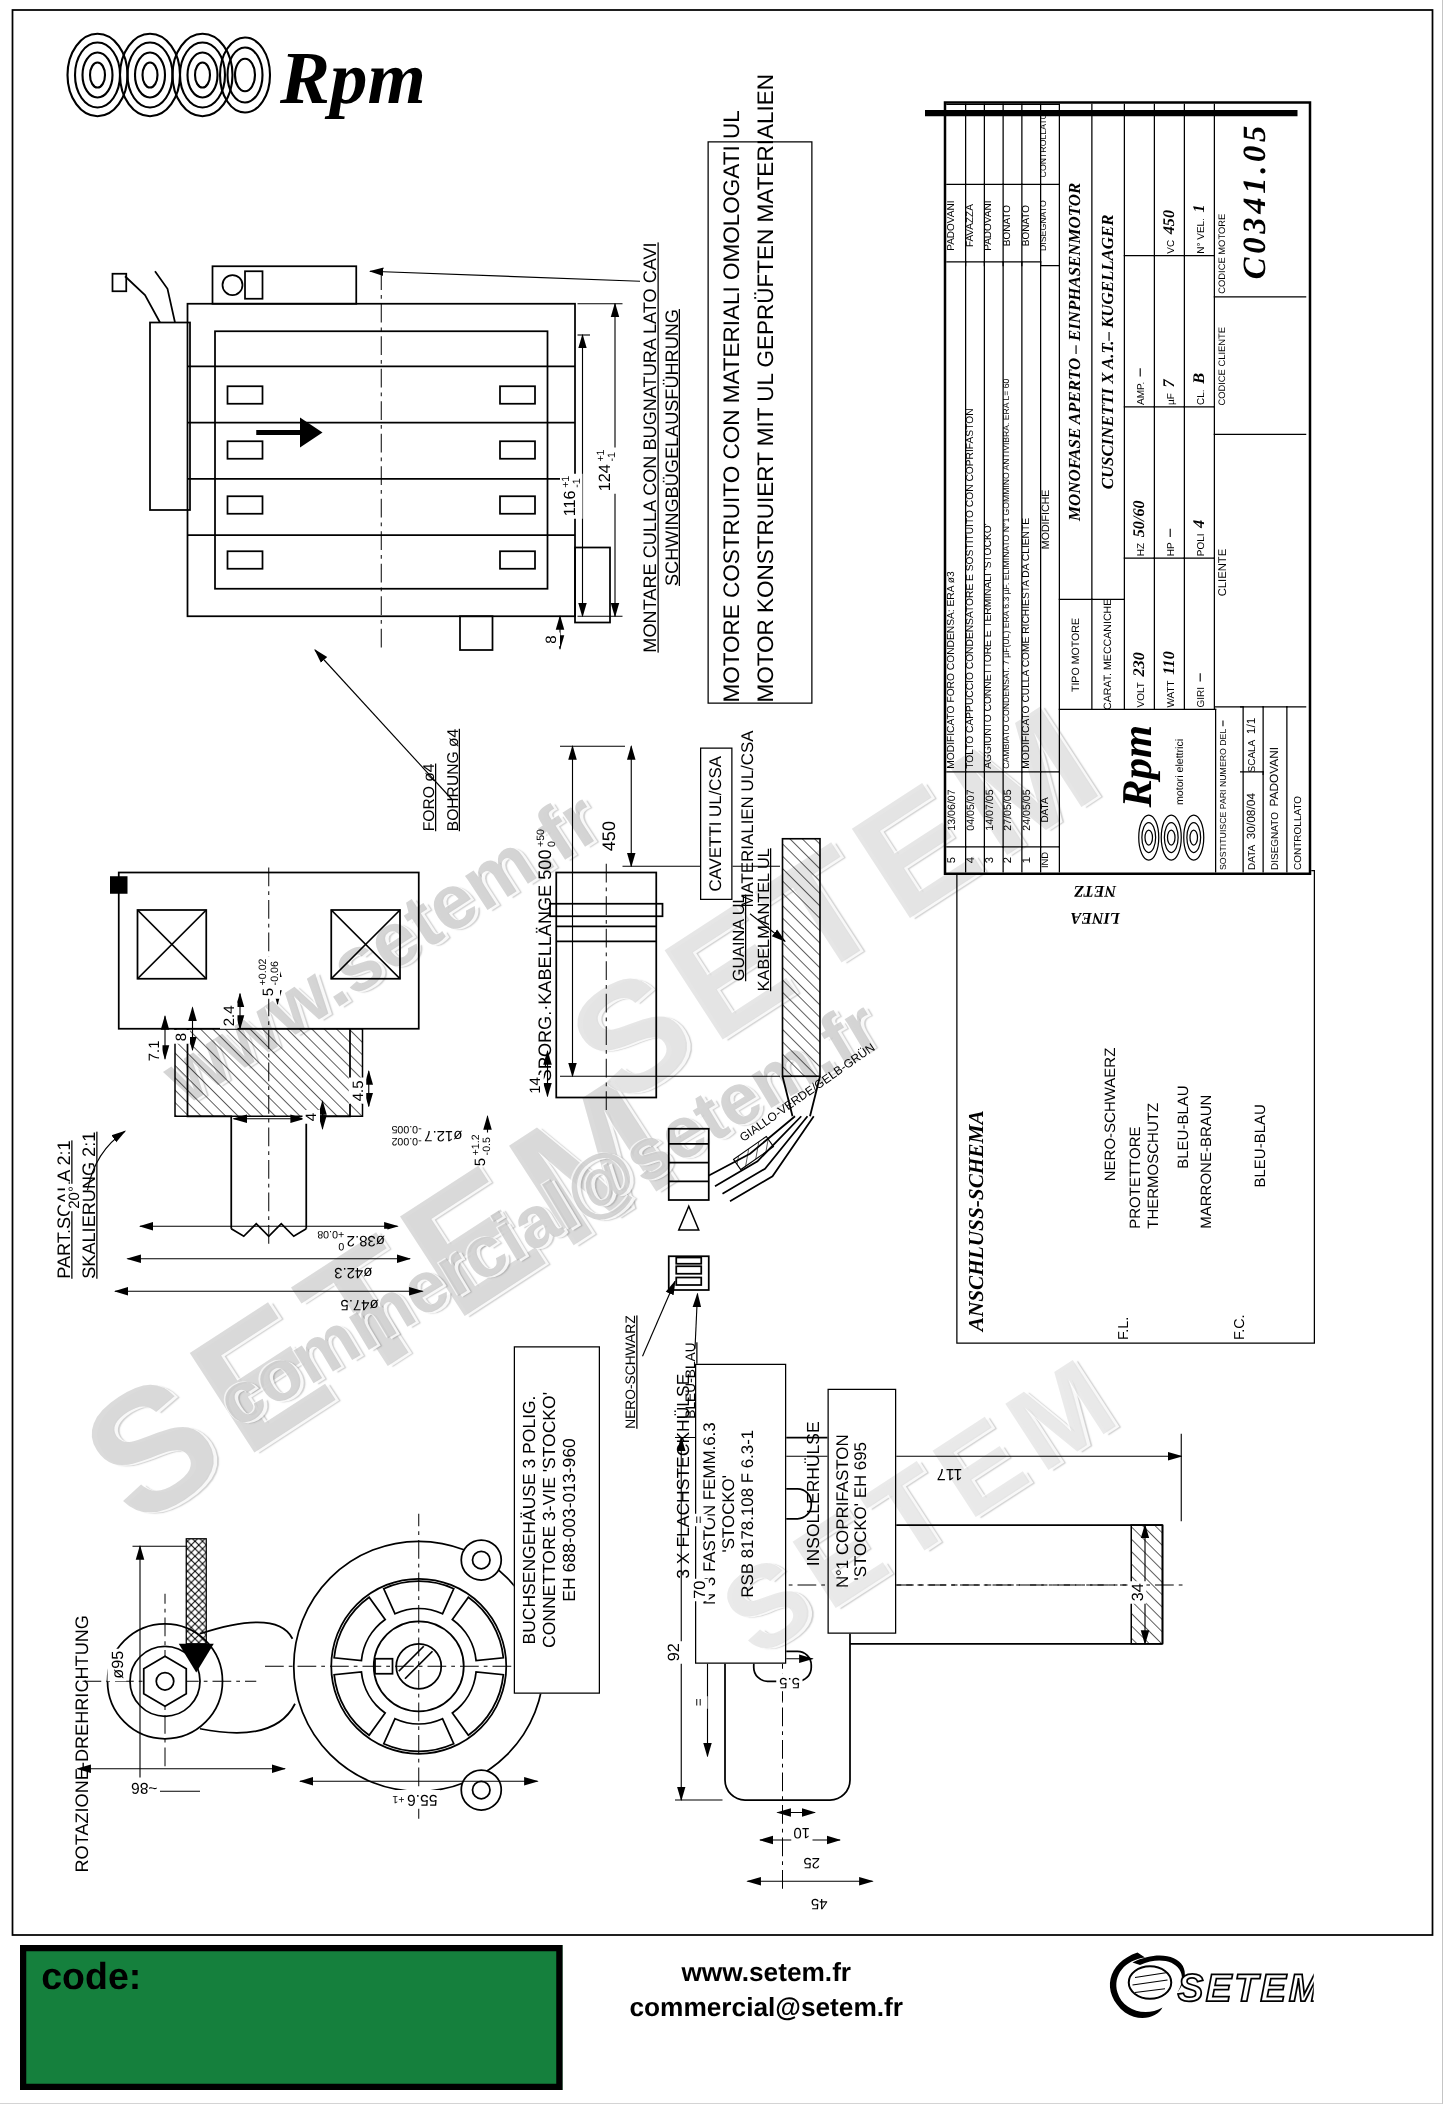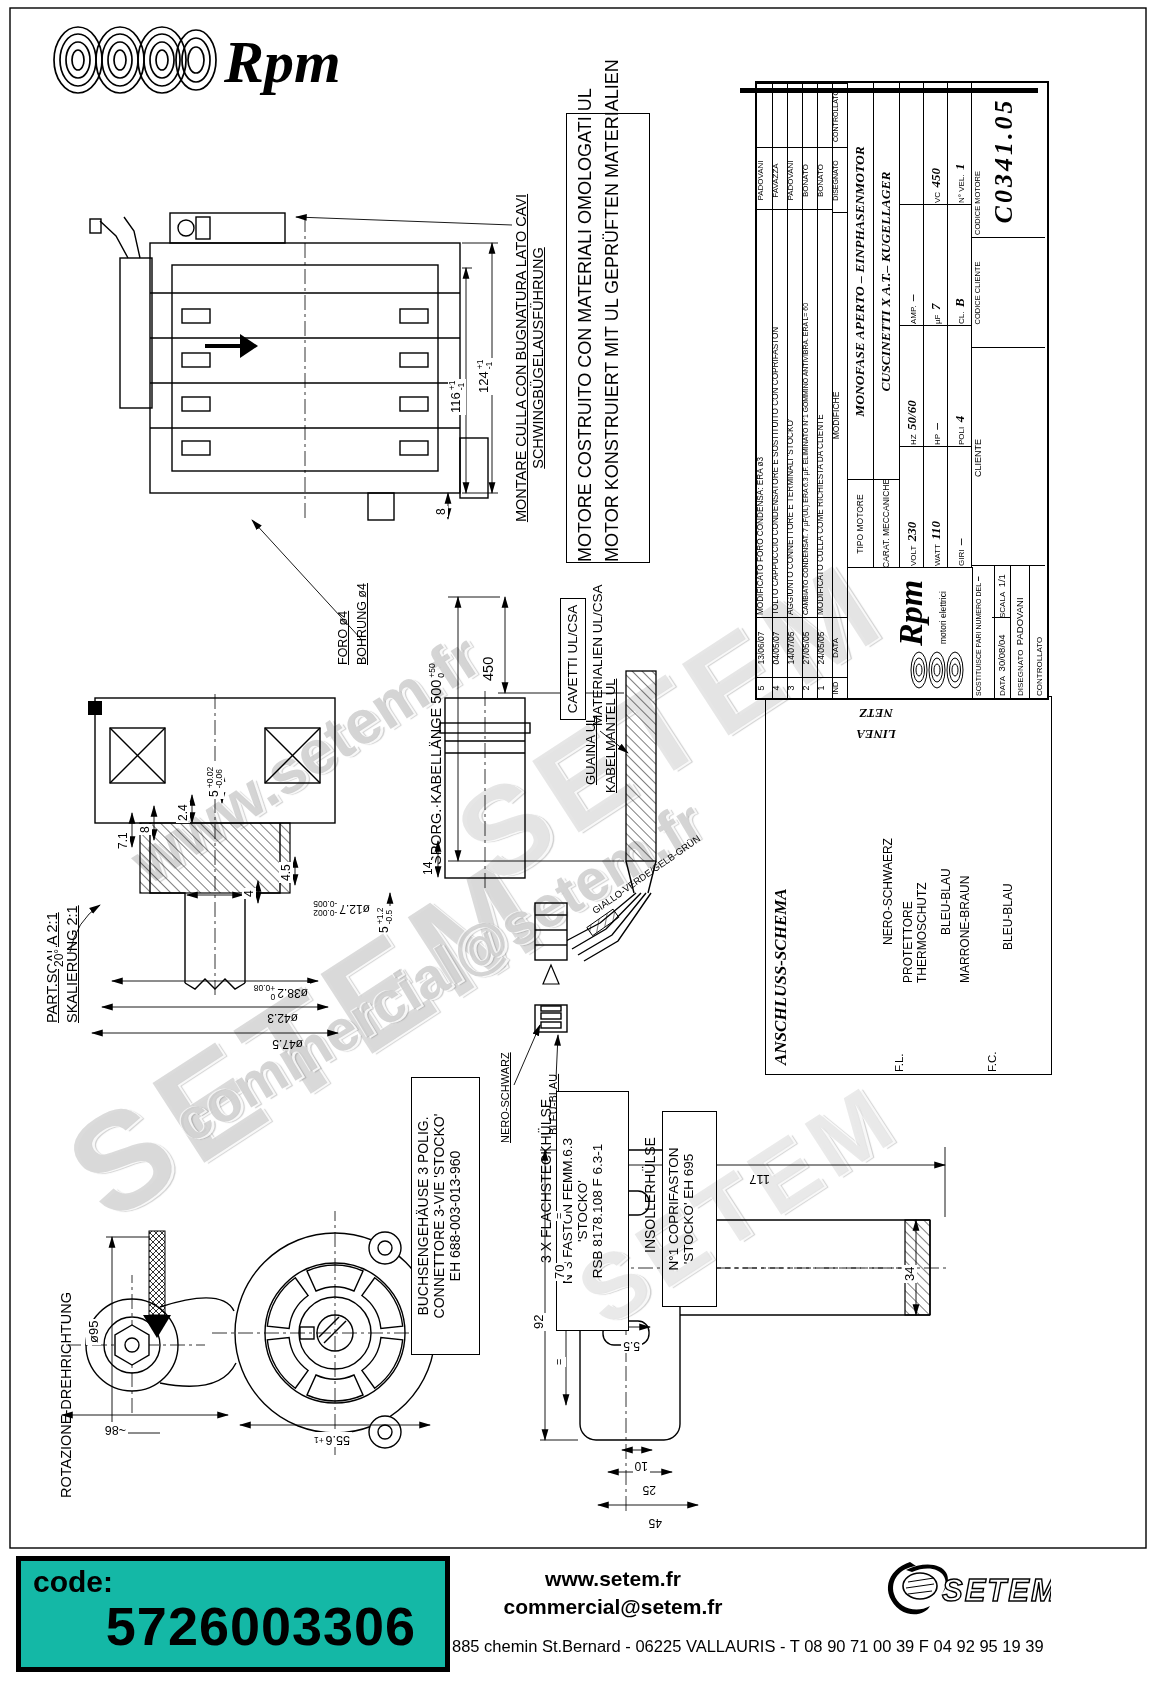--- a/index.html
+++ b/index.html
@@ -486,29 +486,27 @@
         <ellipse cx="136" cy="46" rx="6" ry="10"></ellipse>
       <ellipse cx="170" cy="46" rx="20" ry="30"></ellipse>
         <ellipse cx="170" cy="46" rx="14" ry="22"></ellipse>
         <ellipse cx="170" cy="46" rx="8" ry="13"></ellipse>
     </g>
     <text x="198" y="68" font-family="Liberation Serif, serif" font-style="italic" font-weight="bold" font-size="60" fill="#000">Rpm</text>
   </svg>
 
   <div class="abs" style="left:740px;top:88px;width:298px;height:5px;background:#000"></div>
 
-  <div class="abs" style="left:16px;top:1556px;width:424px;height:106px;border:5px solid #000;background:#14b8a6">
+  <div class="abs" style="left:16px;top:1556px;width:424px;height:106px;border:5px solid #000;background:#15803d">
     <div style="position:absolute;left:12px;top:4px;font-size:30px;font-weight:bold">code:</div>
-    <div class="ctr" style="position:absolute;left:60px;top:34px;width:360px;font-size:54px;font-weight:bold;letter-spacing:1px">5726003306</div>
   </div>
   <div class="abs ctr" style="left:468px;top:1567px;width:290px">
     <div style="font-size:21px;font-weight:bold">www.setem.fr</div>
     <div style="font-size:21px;font-weight:bold;margin-top:4px">commercial@setem.fr</div>
   </div>
-  <div class="abs" style="left:452px;top:1637px;width:600px;font-size:16.5px;white-space:nowrap">885 chemin St.Bernard  -  06225 VALLAURIS  -  T 08 90 71 00 39   F 04 92 95 19 39</div>
   <svg class="abs" width="175" height="70" viewBox="0 0 175 70" style="left:876px;top:1556px">
     <path d="M34,6 C10,14 4,38 24,54 C36,62 50,58 54,50 C40,58 22,52 18,38 C14,24 24,12 40,10 Z" fill="#000"></path>
     <path d="M30,14 C58,0 84,14 66,38 C78,18 58,6 36,16 Z" fill="#000"></path>
     <ellipse cx="44" cy="30" rx="17" ry="13" fill="none" stroke="#000" stroke-width="1.6"></ellipse>
     <path d="M32,26 L58,22 M30,32 L58,28 M32,38 L56,35" stroke="#000" stroke-width="1"></path>
     <text x="66" y="45" font-family="Liberation Sans, sans-serif" font-style="italic" font-weight="bold" font-size="31" letter-spacing="2" fill="#fff" stroke="#000" stroke-width="1.4">SETEM</text>
   </svg>
 
   <div class="wmlayer">
     <div class="wm" style="left:118px;top:838px;font-size:62px;transform:rotate(-33deg)">www.setem.fr</div>

